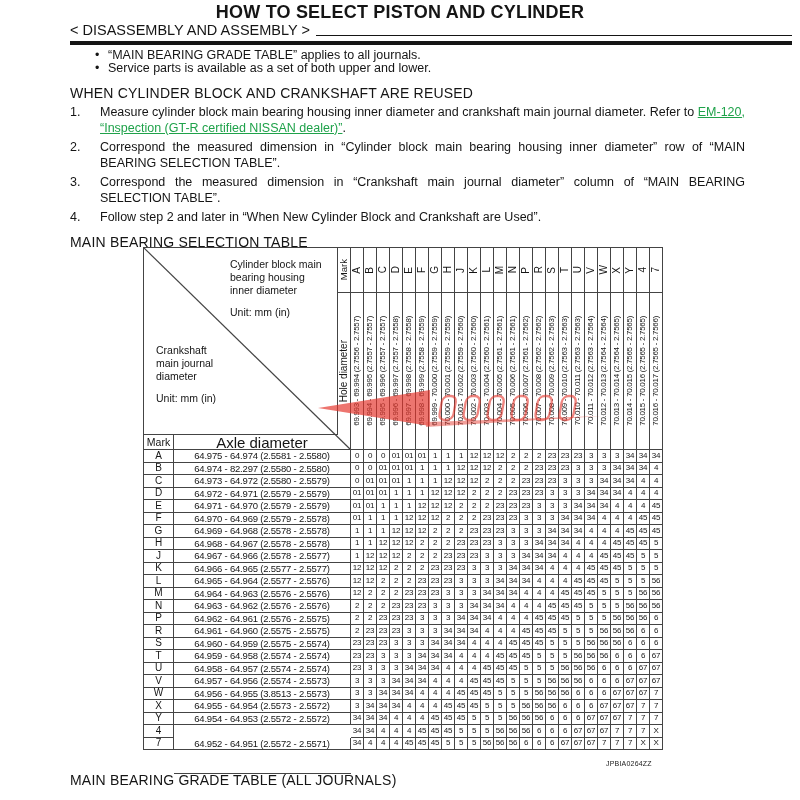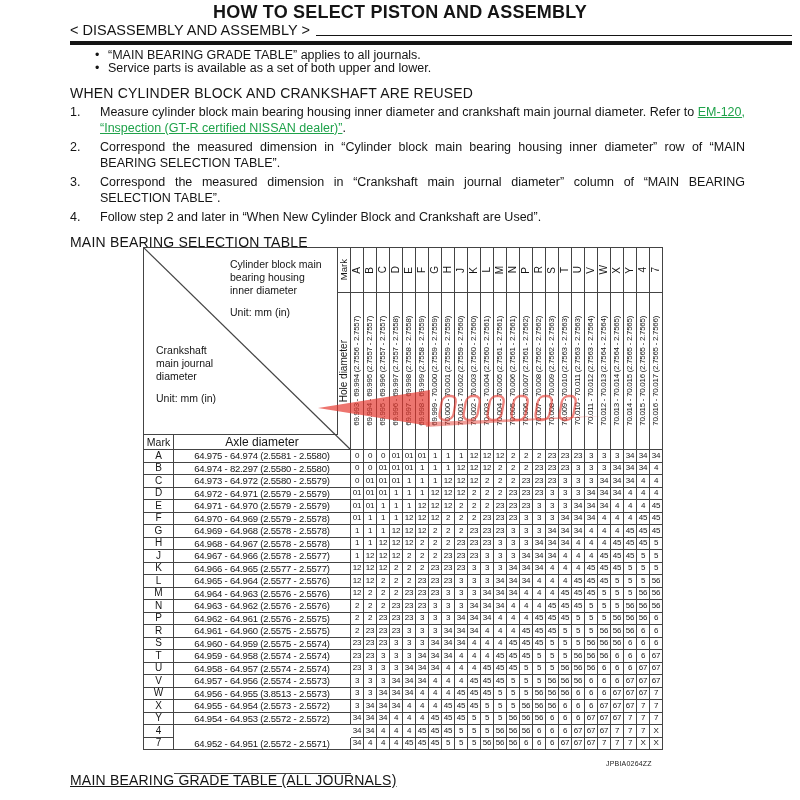--- a/index.html
+++ b/index.html
@@ -33,38 +33,38 @@
   .cell{display:flex;align-items:center;justify-content:center;border-right:1px solid #444;border-bottom:1px solid #444;overflow:hidden;line-height:1;background:#fff;}
   .vtext{writing-mode:vertical-rl;transform:rotate(180deg);white-space:nowrap;line-height:1;}
   .diag{grid-area:1/1/3/3;position:relative;}
   .diag-block{position:absolute;font-size:10.5px;line-height:13px;}
   .diag-top{left:86px;top:10px;}
   .diag-left{left:12px;top:96px;}
   .diag-unit{margin-top:9px;}
   .lbl-mark{grid-area:1/3/2/4;font-size:9.5px;}
   .lbl-hole{grid-area:2/3/4/4;font-size:10px;}
   .hdr-mark{grid-area:3/1/4/2;font-size:10.5px;}
-  .hdr-axle{grid-area:3/2/4/4;font-size:12px;}
+  .hdr-axle{grid-area:3/2/4/4;font-size:15px;}
   .c-letter{font-size:10px;}
   .c-value{font-size:8px;letter-spacing:-.3px;}
   .r-mark{font-size:10px;}
   .r-axle{font-size:9.5px;letter-spacing:-.2px;}
   .g-cell{font-size:8px;letter-spacing:-.3px;}
   .diag-line{position:absolute;left:0;top:0;pointer-events:none;}
   .watermark{position:absolute;left:174px;top:141px;pointer-events:none;z-index:5;opacity:.8;}
 
   .figure-code{position:absolute;left:606px;top:760px;font-size:7px;color:#222;letter-spacing:.2px;}
-  .grade-heading{position:absolute;left:70px;top:772px;font-size:14px;font-weight:normal;letter-spacing:.2px;text-decoration:underline;}
+  .grade-heading{position:absolute;left:70px;top:772px;font-size:14px;font-weight:normal;letter-spacing:.2px;}
 </style>
 </head>
 <body>
 
 <div class="page">
 
-  <h1 class="title">HOW TO SELECT PISTON AND ASSEMBLY</h1>
+  <h1 class="title">HOW TO SELECT PISTON AND CYLINDER</h1>
 
   <div class="section-row">
     <span class="section-title">&lt; DISASSEMBLY AND ASSEMBLY &gt;</span>
     <span class="section-rule"></span>
   </div>
 
   <div class="thick-rule"></div>
 
   <div class="bullets">
     <div class="bullet-line">

